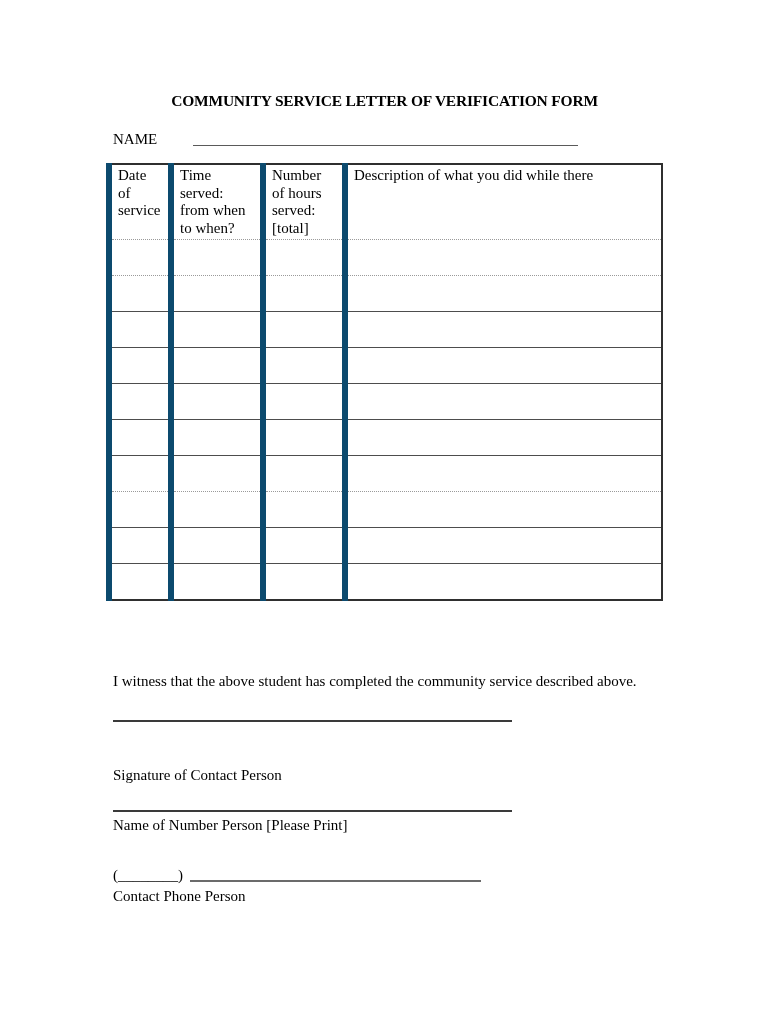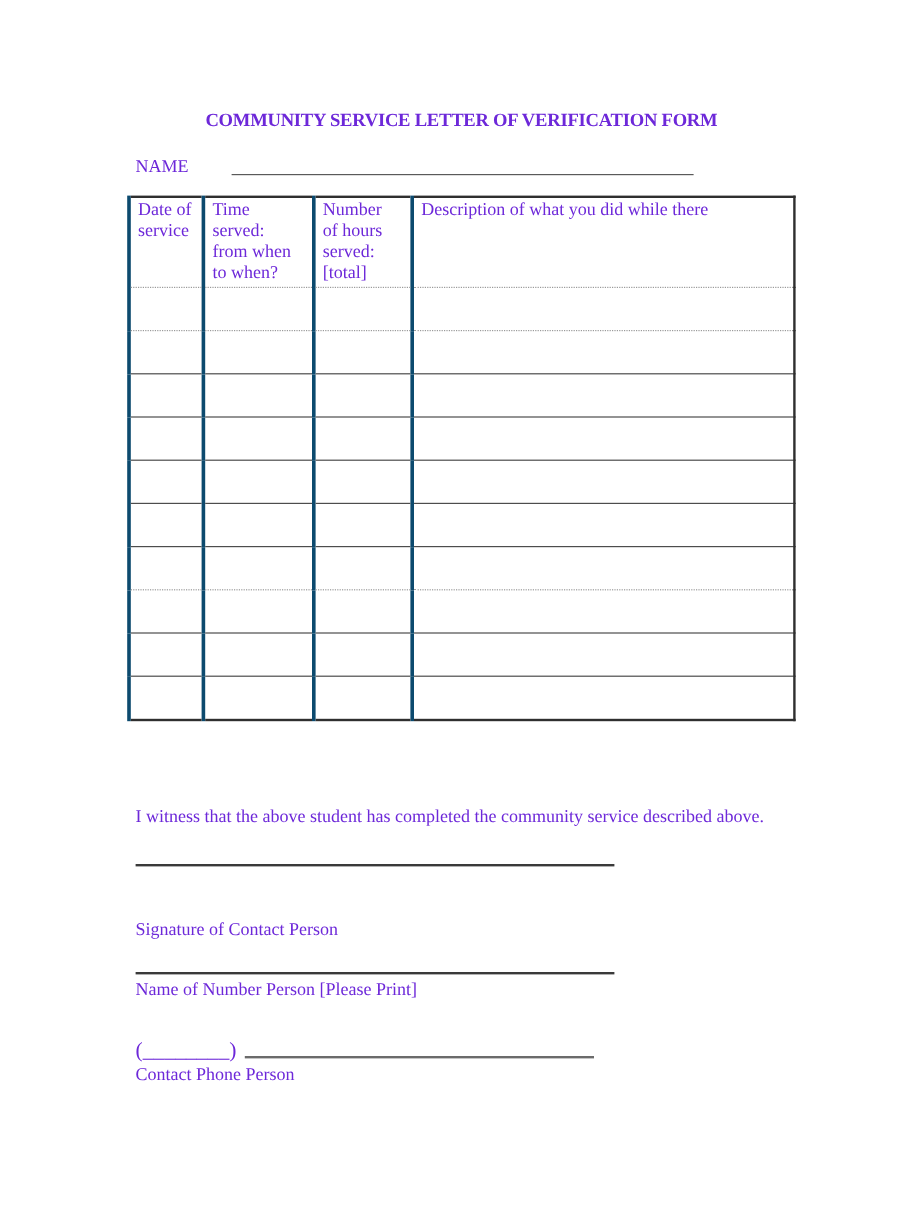--- a/index.html
+++ b/index.html
@@ -6,21 +6,21 @@
     margin: 0;
     padding: 0;
     background: #ffffff;
   }
   .page {
     position: relative;
     width: 749px;
     height: 1024px;
     background: #ffffff;
     font-family: "Liberation Serif", "DejaVu Serif", serif;
-    color: #6d28d9;
+    color: #000000;
     overflow: hidden;
   }
 
   
   .form-title {
     position: absolute;
     left: 106px;
     top: 92px;
     width: 557px;
     text-align: center;
@@ -57,21 +57,21 @@
     top: 163px;
     width: 557px;
     border-collapse: collapse;
     table-layout: fixed;
     border: 2px solid #2f2f2f;
   }
   .log-table col.c1 { width: 62px; }
   .log-table col.c2 { width: 92px; }
   .log-table col.c3 { width: 82px; }
   .log-table th, .log-table td {
-    border-left: 3px solid #0c4a6e;
+    border-left: 6px solid #0c4a6e;
     border-top: 1px solid #4d4d4d;
   }
   .log-table th {
     border-top: none;
     font-weight: normal;
     text-align: left;
     vertical-align: top;
     padding: 2px 6px;
     font-size: 15px;
     line-height: 17.5px;
@@ -118,21 +118,21 @@
   .block-label.print-label { top: 816px; }
   .block-label.phone-label { top: 887px; }
 
   
   .phone-row {
     position: absolute;
     left: 113px;
     top: 866px;
     display: flex;
     align-items: flex-end;
-    font-size: 18px;
+    font-size: 15px;
     line-height: 19px;
     font-family: Liberation Serif, serif;
   }
   .phone-underline {
     width: 291px;
     height: 0;
     border-bottom: 2px solid #6b6b6b;
     margin-left: 7px;
     margin-bottom: 3px;
   }

